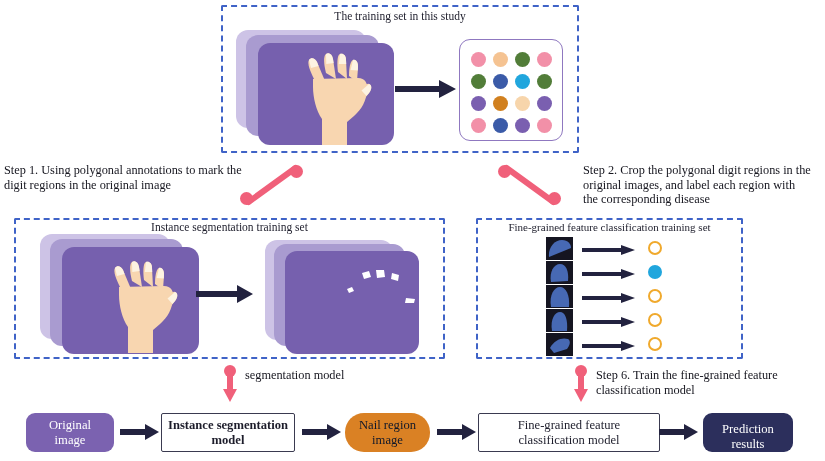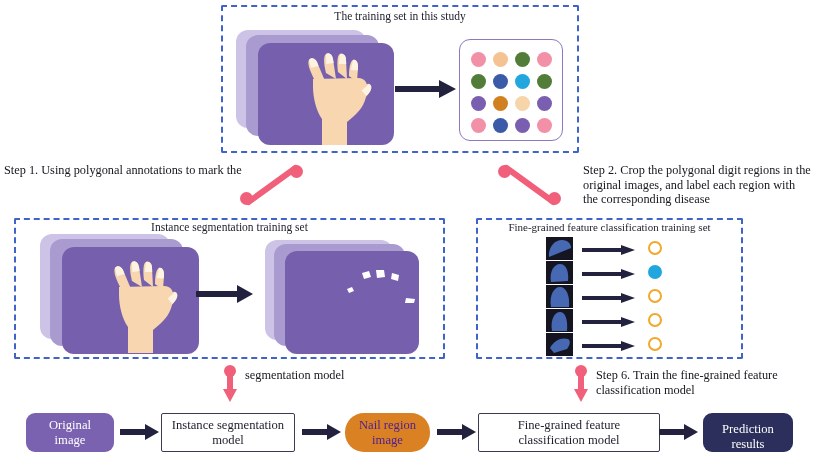--- a/index.html
+++ b/index.html
@@ -35,21 +35,21 @@
 
   
   .crop{position:absolute;background:#151521;}
   .crop svg{display:block;}
   .ring{position:absolute;border-radius:50%;box-sizing:border-box;}
 
   
   .fbox{position:absolute;box-sizing:border-box;display:flex;align-items:center;
         justify-content:center;text-align:center;font-size:12.6px;line-height:15px;}
   .fbox.purple{background:#7b62b0;color:#fff;border-radius:9px;}
-  .fbox.orange{background:#da8124;color:#4c1d95;border-radius:19px;}
+  .fbox.orange{background:#da8124;color:#0f172a;border-radius:19px;}
   .fbox.navy{background:#2c2f5c;color:#fff;border-radius:9px;align-items:flex-end;}
   .fbox.white{background:#fff;color:#1d1d2b;border:1.4px solid #3a3a50;border-radius:2px;}
 </style>
 </head>
 <body>
 
 <div class="abs dashed" style="left:221px;top:5px;width:358px;height:148px;"></div>
 
 <div class="abs panel-title" style="left:221px;top:10px;width:358px;">The training set in this study</div>
 
@@ -100,20 +100,21 @@
   <div class="dot" style="left:78px;top:57px;width:15px;height:15px;background:#7a5fb0;"></div>
 
   <div class="dot" style="left:12px;top:79px;width:15px;height:15px;background:#f290a8;"></div>
   <div class="dot" style="left:34px;top:79px;width:15px;height:15px;background:#3b5ba8;"></div>
   <div class="dot" style="left:56px;top:79px;width:15px;height:15px;background:#7a5fb0;"></div>
   <div class="dot" style="left:78px;top:79px;width:15px;height:15px;background:#f290a8;"></div>
 </div>
 
 <div class="abs steptext" style="left:4px;top:163px;width:290px;">
   <div>Step 1. Using polygonal annotations to mark the</div>
+  <div>digit regions in the original image</div>
 </div>
 
 <div class="abs" style="left:232px;top:160px;width:80px;height:50px;">
   <div class="pinkline" style="left:8px;top:22px;width:64px;height:6px;transform:rotate(-36deg);transform-origin:center;"></div>
   <div class="pinkdot" style="left:58px;top:5px;width:13px;height:13px;"></div>
   <div class="pinkdot" style="left:8px;top:32px;width:13px;height:13px;"></div>
 </div>
 
 <div class="abs steptext" style="left:583px;top:163px;width:245px;">
   <div>Step 2. Crop the polygonal digit regions in the</div>
@@ -255,21 +256,21 @@
   <span>
     <span>Original</span><br>
     <span>image</span>
   </span>
 </div>
 
 <svg class="arrow" style="left:120px;top:424px;" width="40" height="16" viewBox="0 0 40 16">
   <path d="M0 5 L25 5 L25 0 L39 8 L25 16 L25 11 L0 11 Z" fill="#22223f"></path>
 </svg>
 
-<div class="fbox white" style="left:161px;top:413px;width:134px;height:39px;">
+<div class="fbox white" style="left:161px;top:413px;width:134px;height:39px;font-weight:bold;">
   <span>
     <span>Instance segmentation</span><br>
     <span>model</span>
   </span>
 </div>
 
 <svg class="arrow" style="left:302px;top:424px;" width="40" height="16" viewBox="0 0 40 16">
   <path d="M0 5 L25 5 L25 0 L39 8 L25 16 L25 11 L0 11 Z" fill="#22223f"></path>
 </svg>
 

